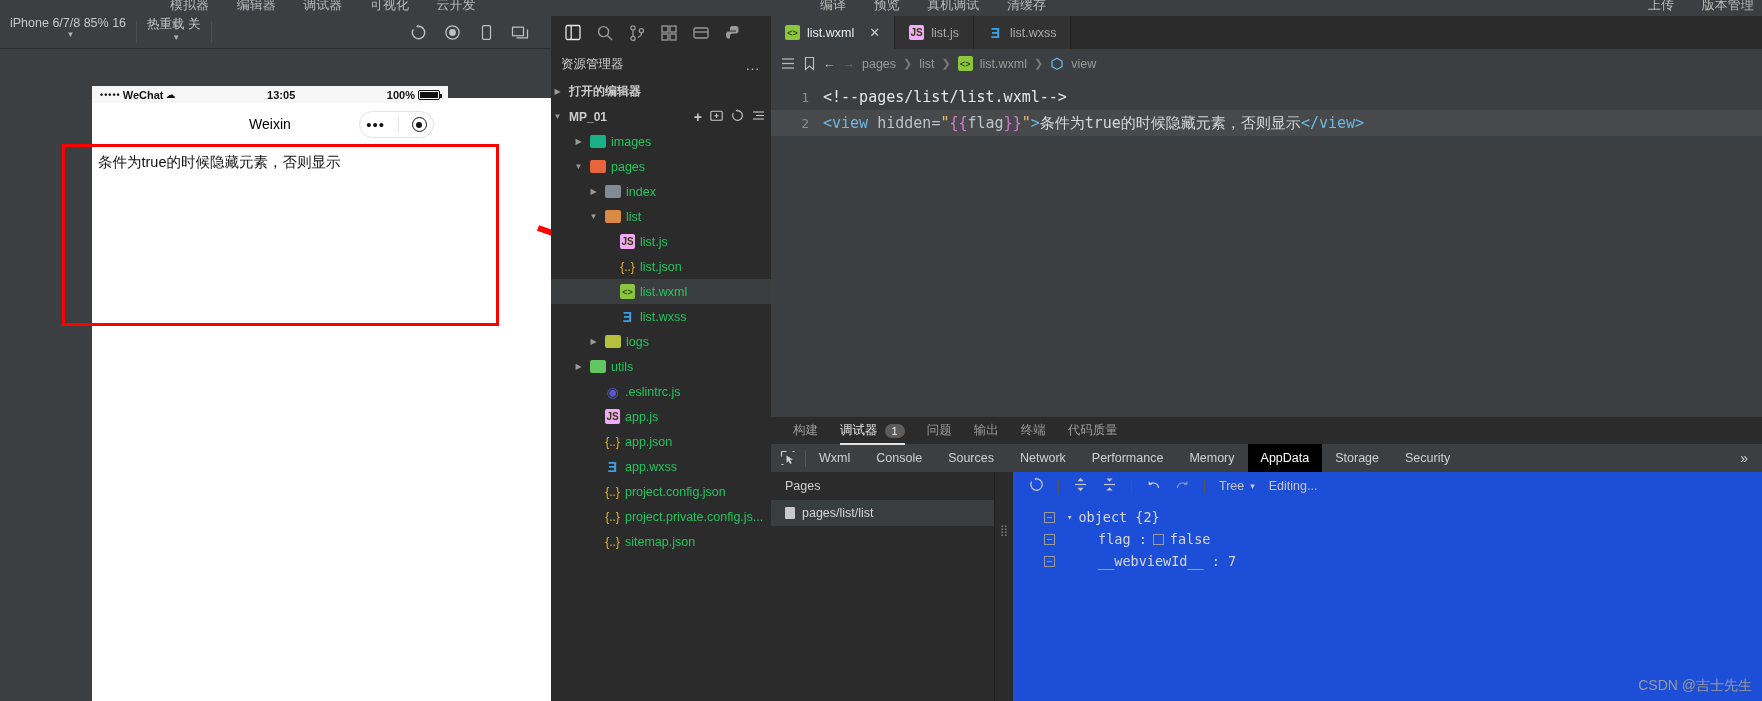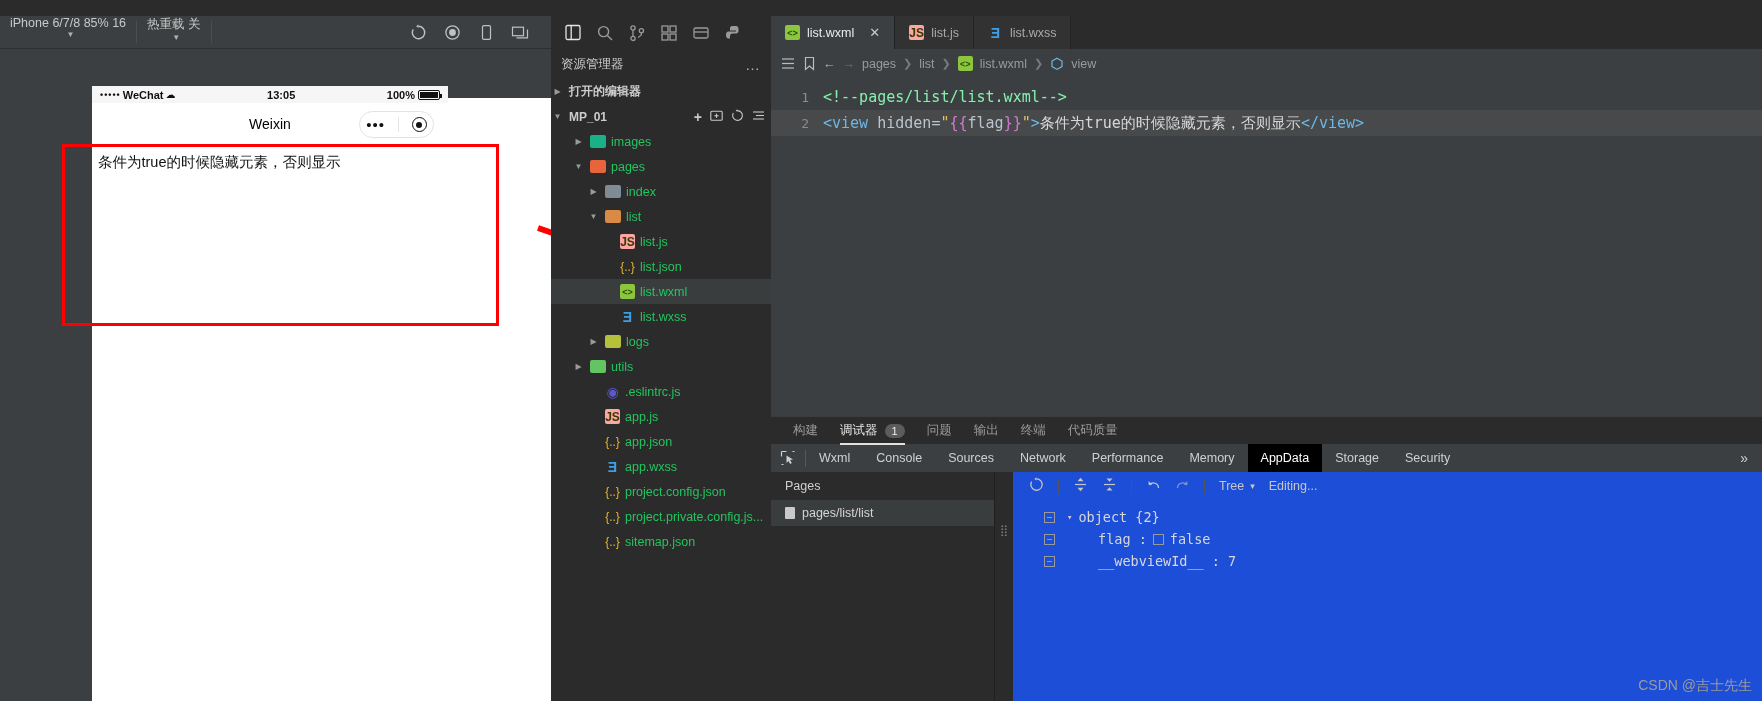--- a/index.html
+++ b/index.html
@@ -105,21 +105,21 @@
   }
   .exp-row.section { color:#cdcdcd; font-weight:bold; font-size:12px; }
   .exp-row.selected { background:#3a3d3e; }
   .tw { width:13px; text-align:center; color:#9a9a9a; font-size:8px; flex:none;}
   .tw.empty { visibility:hidden; }
   .fname { color:#22c55e; overflow:hidden; text-overflow:ellipsis; }
   .hdr-actions { display:flex; gap:8px; color:#c9c9c9; align-items:center; }
   .hdr-actions span { font-size:14px; line-height:1; }
   
   .fi { width:15px;height:15px;flex:none;display:flex;align-items:center;justify-content:center;font-size:9px;font-weight:bold;border-radius:2px;}
-  .fi.js { background:#fca5a5; color:#3a3a00; font-size:12px;}
+  .fi.js { background:#f0abfc; color:#3a3a00; font-size:10px;}
   .fi.json { background:transparent; color:#e8b42a; font-size:12px; font-weight:normal;}
   .fi.wxml { background:#8cc63f; color:#2b4a00; border-radius:2px;}
   .fi.wxss { background:transparent; color:#3c9ee5; font-size:14px; font-weight:bold;}
   .fi.eslint { background:transparent; color:#5b59c8; font-size:14px;}
   .folder { width:16px;height:13px;flex:none;border-radius:2px;position:relative;}
   .folder.green{background:#1ab188;}
   .folder.orange{background:#e8643c;}
   .folder.grey{background:#7f8c95;}
   .folder.olive{background:#b5c13a;}
   .folder.lgreen{background:#62c462;}
@@ -138,21 +138,21 @@
   .breadcrumb {
     height:29px; display:flex; align-items:center; gap:7px; padding-left:10px;
     color:#9a9a9a; font-size:12.5px; background:#3c3f41;
   }
   .breadcrumb .bi { color:#bcbcbc; display:flex; align-items:center;}
   .breadcrumb .sep { color:#7a7a7a; font-size:11px; }
   .code { background:#3c3f41; height:338px; padding-top:6px; font-family:"DejaVu Sans Mono","Liberation Mono",monospace; font-size:15px;}
   .cline { display:flex; height:26px; align-items:center; }
   .cline.hl { background:#47494a; }
   .gut { width:52px; text-align:right; padding-right:14px; color:#8c8c8c; font-size:13px; flex:none;}
-  .tk-comment{color:#86efac;}
+  .tk-comment{color:#e5e5e5;}
   .tk-tag{color:#6cb8e6;}
   .tk-attr{color:#b9c4cf;}
   .tk-str{color:#e8c06a;}
   .tk-brace{color:#d27ad2;}
   .tk-text{color:#d8d8d8;}
 
   
   .panel { position:absolute; top:416px; left:771px; width:991px; height:285px; background:#2b2b2b; }
   .panel-tabs {
     height:28px; display:flex; align-items:center; gap:22px; padding-left:22px;
@@ -194,20 +194,39 @@
 
   .watermark { position:absolute; right:10px; bottom:6px; color:#9b9b9b; font-size:14px; }
 
   .white-strip { position:absolute; left:448px; top:49px; width:103px; height:652px; background:#fff; }
 </style>
 </head>
 <body>
 
 <div class="root">
 
+  <div class="topmenu">
+    <div class="grp" style="left:170px;">
+      <span>模拟器</span>
+      <span>编辑器</span>
+      <span>调试器</span>
+      <span>可视化</span>
+      <span>云开发</span>
+    </div>
+    <div class="grp" style="left:820px;">
+      <span>编译</span>
+      <span>预览</span>
+      <span>真机调试</span>
+      <span>清缓存</span>
+    </div>
+    <div class="grp" style="left:1648px;">
+      <span>上传</span>
+      <span>版本管理</span>
+    </div>
+  </div>
 
   <div class="simbar">
     <div class="seg">
       <span>iPhone 6/7/8 85% 16</span>
       <span class="caret">▼</span>
     </div>
     <div class="divider"></div>
     <div class="seg">
       <span>热重载 关</span>
       <span class="caret">▼</span>

